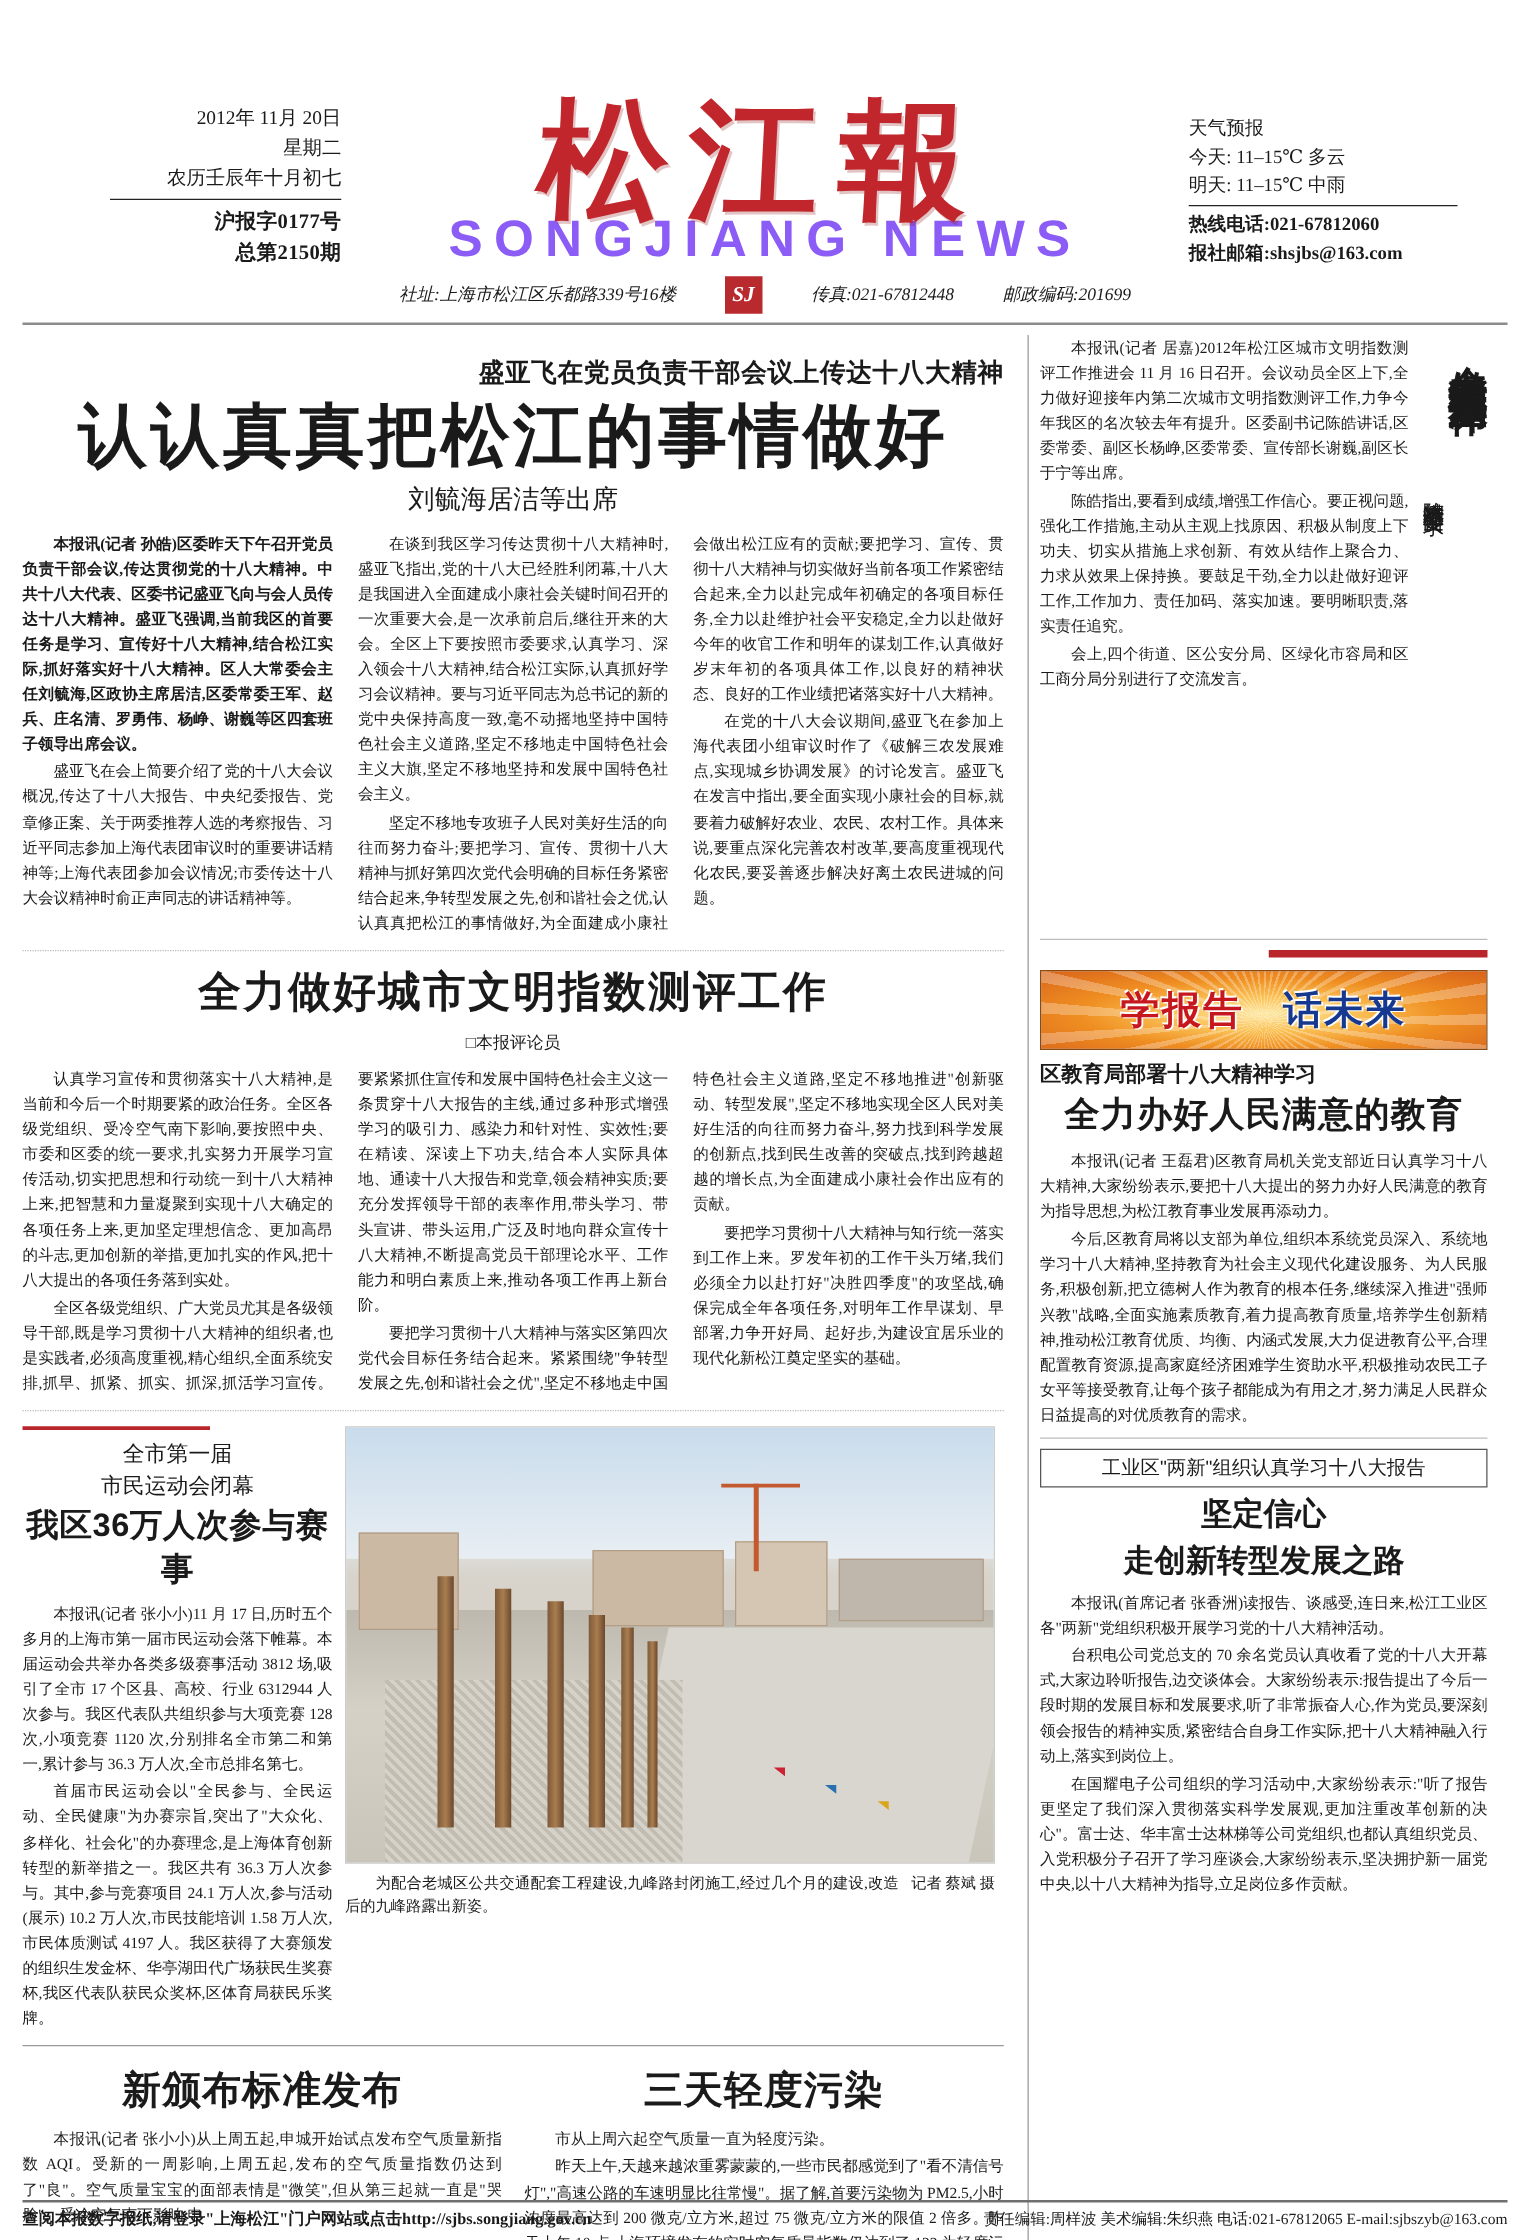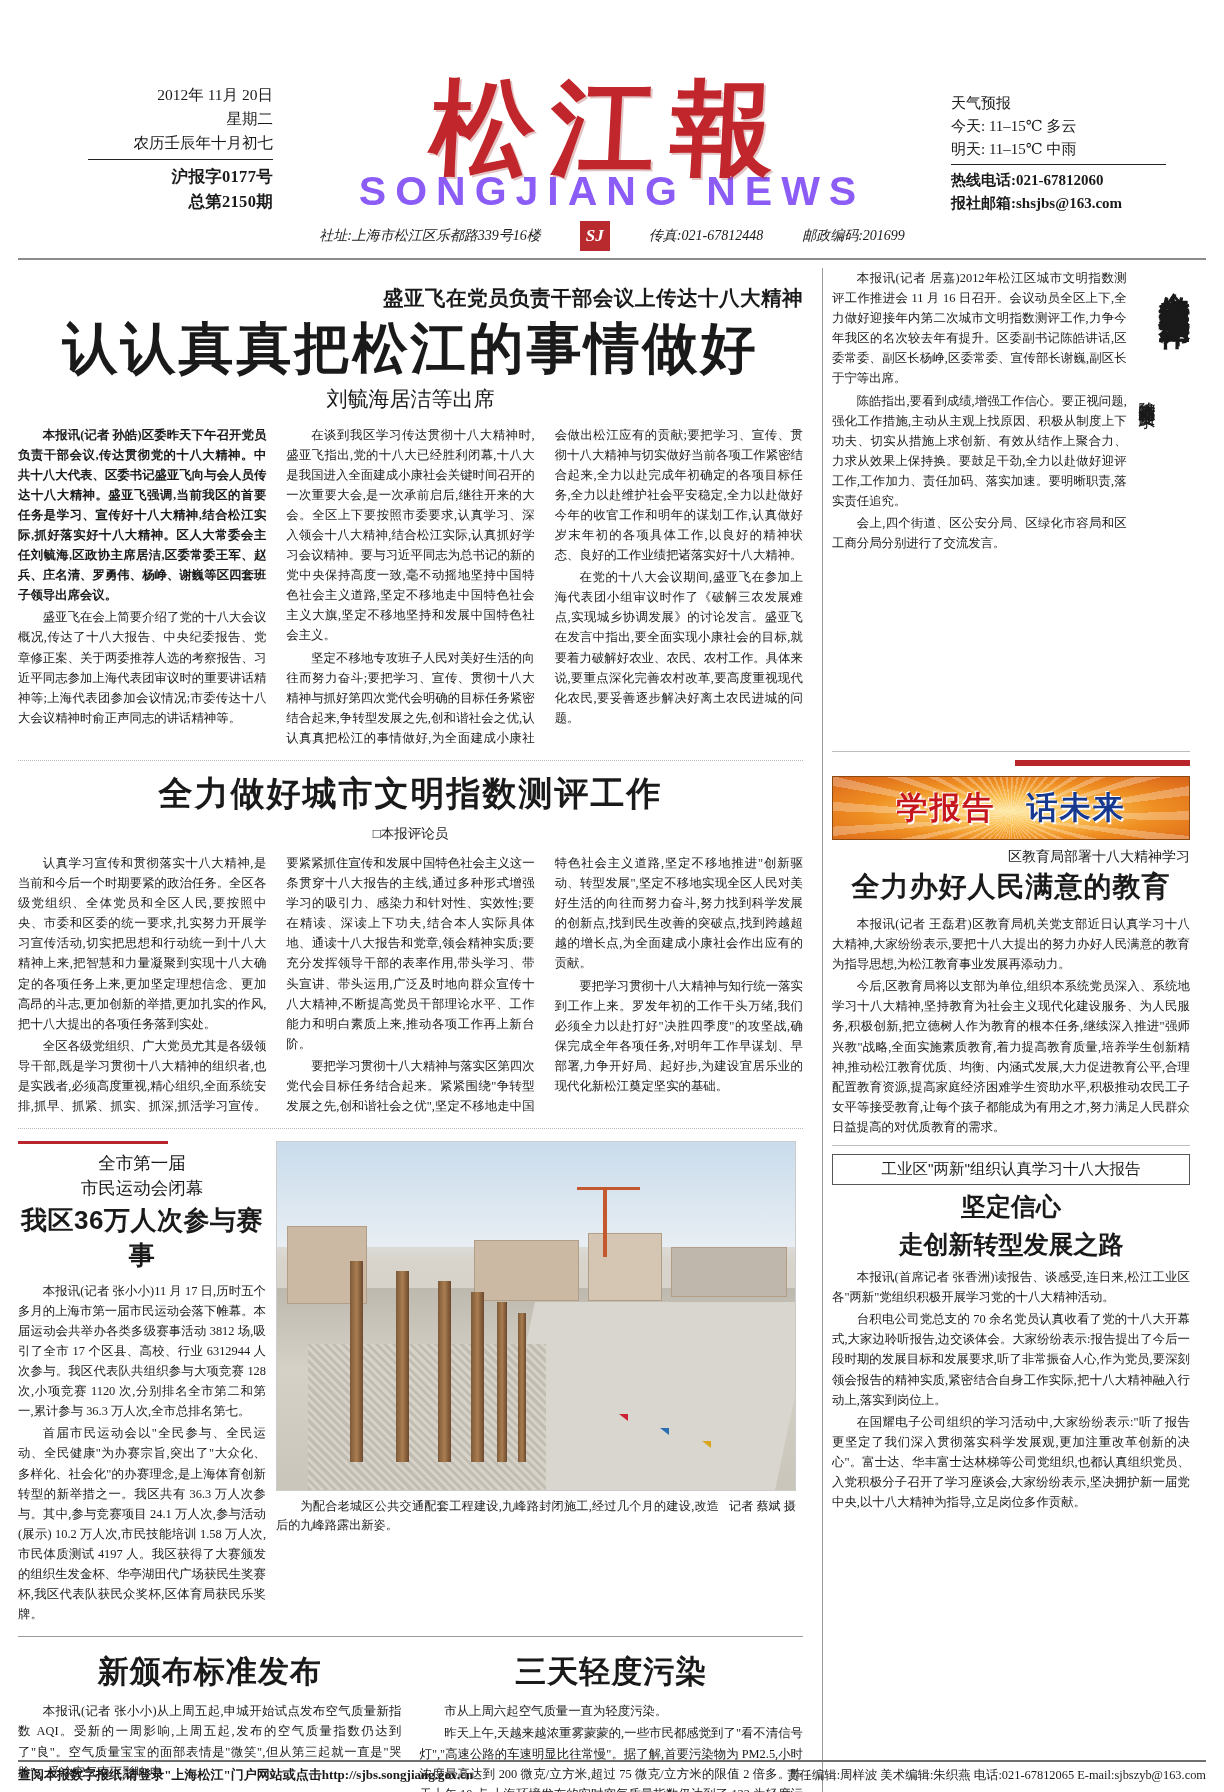--- a/index.html
+++ b/index.html
@@ -63,21 +63,21 @@
   .banner{position:relative;height:62px;margin:10px 0 8px;border:1.5px solid #8a4a12;
           background:radial-gradient(ellipse at 50% 55%, #fde9a8 0%, #fbc257 28%, #ef8f22 58%, #d9631a 100%);
           display:flex;align-items:center;justify-content:center;overflow:hidden;}
   .banner .rays{position:absolute;inset:0;
      background:repeating-conic-gradient(from 0deg at 50% 65%, rgba(255,255,255,.28) 0deg 3deg, rgba(255,255,255,0) 3deg 8deg);}
   .banner b{position:relative;font-size:31px;font-weight:bold;letter-spacing:2px;font-family:"Liberation Serif",serif;}
   .banner .w1{color:#c5171d;text-shadow:1.5px 1.5px 0 #fff,-1px -1px 0 #fff;}
   .banner .w2{color:#16398f;text-shadow:1.5px 1.5px 0 #fff,-1px -1px 0 #fff;margin-left:31px;}
   .red-tab{height:6px;background:#b8262b;width:175px;margin-left:auto;}
 
-  .r-kicker{text-align:right;font-size:14px;margin:4px 0 2px;font-family:"Liberation Sans",sans-serif;}
+  .r-kicker{text-align:left;font-size:17px;margin:4px 0 2px;font-family:"Liberation Sans",sans-serif;font-weight:bold;}
   .r-head{text-align:center;font-size:28px;font-weight:bold;letter-spacing:1px;margin:2px 0 8px;
           font-family:"Liberation Sans",sans-serif;}
   .r-box{border:1.3px solid #555;padding:4px 6px;text-align:center;font-size:15.5px;margin:8px 0 6px;
          font-family:"Liberation Sans",sans-serif;}
   .r-head2{text-align:center;font-size:25px;font-weight:bold;line-height:1.2;margin:4px 0 8px;
            font-family:"Liberation Sans",sans-serif;}
   .rc-text{font-size:12.4px;line-height:1.62;text-align:justify;}
   .rc-text p{margin:0 0 2px;text-indent:2em;}
 
   
@@ -178,21 +178,21 @@
           <p>在党的十八大会议期间,盛亚飞在参加上海代表团小组审议时作了《破解三农发展难点,实现城乡协调发展》的讨论发言。盛亚飞在发言中指出,要全面实现小康社会的目标,就要着力破解好农业、农民、农村工作。具体来说,要重点深化完善农村改革,要高度重视现代化农民,要妥善逐步解决好离土农民进城的问题。</p>
         </div>
       </div>
 
       <div class="dotted"></div>
 
       <div>
         <div class="mid-head">全力做好城市文明指数测评工作</div>
         <div class="byline">□本报评论员</div>
         <div class="threecol">
-          <p>认真学习宣传和贯彻落实十八大精神,是当前和今后一个时期要紧的政治任务。全区各级党组织、全体党员和全区人民,要按照中央、市委和区委的统一要求,扎实努力开展学习宣传活动,切实把思想和行动统一到十八大精神上来,把智慧和力量凝聚到实现十八大确定的各项任务上来,更加坚定理想信念、更加高昂的斗志,更加创新的举措,更加扎实的作风,把十八大提出的各项任务落到实处。</p>
+          <p>认真学习宣传和贯彻落实十八大精神,是当前和今后一个时期要紧的政治任务。全区各级党组织、受冷空气南下影响,要按照中央、市委和区委的统一要求,扎实努力开展学习宣传活动,切实把思想和行动统一到十八大精神上来,把智慧和力量凝聚到实现十八大确定的各项任务上来,更加坚定理想信念、更加高昂的斗志,更加创新的举措,更加扎实的作风,把十八大提出的各项任务落到实处。</p>
           <p>全区各级党组织、广大党员尤其是各级领导干部,既是学习贯彻十八大精神的组织者,也是实践者,必须高度重视,精心组织,全面系统安排,抓早、抓紧、抓实、抓深,抓活学习宣传。要紧紧抓住宣传和发展中国特色社会主义这一条贯穿十八大报告的主线,通过多种形式增强学习的吸引力、感染力和针对性、实效性;要在精读、深读上下功夫,结合本人实际具体地、通读十八大报告和党章,领会精神实质;要充分发挥领导干部的表率作用,带头学习、带头宣讲、带头运用,广泛及时地向群众宣传十八大精神,不断提高党员干部理论水平、工作能力和明白素质上来,推动各项工作再上新台阶。</p>
           <p>要把学习贯彻十八大精神与落实区第四次党代会目标任务结合起来。紧紧围绕"争转型发展之先,创和谐社会之优",坚定不移地走中国特色社会主义道路,坚定不移地推进"创新驱动、转型发展",坚定不移地实现全区人民对美好生活的向往而努力奋斗,努力找到科学发展的创新点,找到民生改善的突破点,找到跨越超越的增长点,为全面建成小康社会作出应有的贡献。</p>
           <p>要把学习贯彻十八大精神与知行统一落实到工作上来。罗发年初的工作干头万绪,我们必须全力以赴打好"决胜四季度"的攻坚战,确保完成全年各项任务,对明年工作早谋划、早部署,力争开好局、起好步,为建设宜居乐业的现代化新松江奠定坚实的基础。</p>
         </div>
       </div>
 
       <div class="dotted"></div>
 
       <div class="lower">
         <div class="feat-left">

